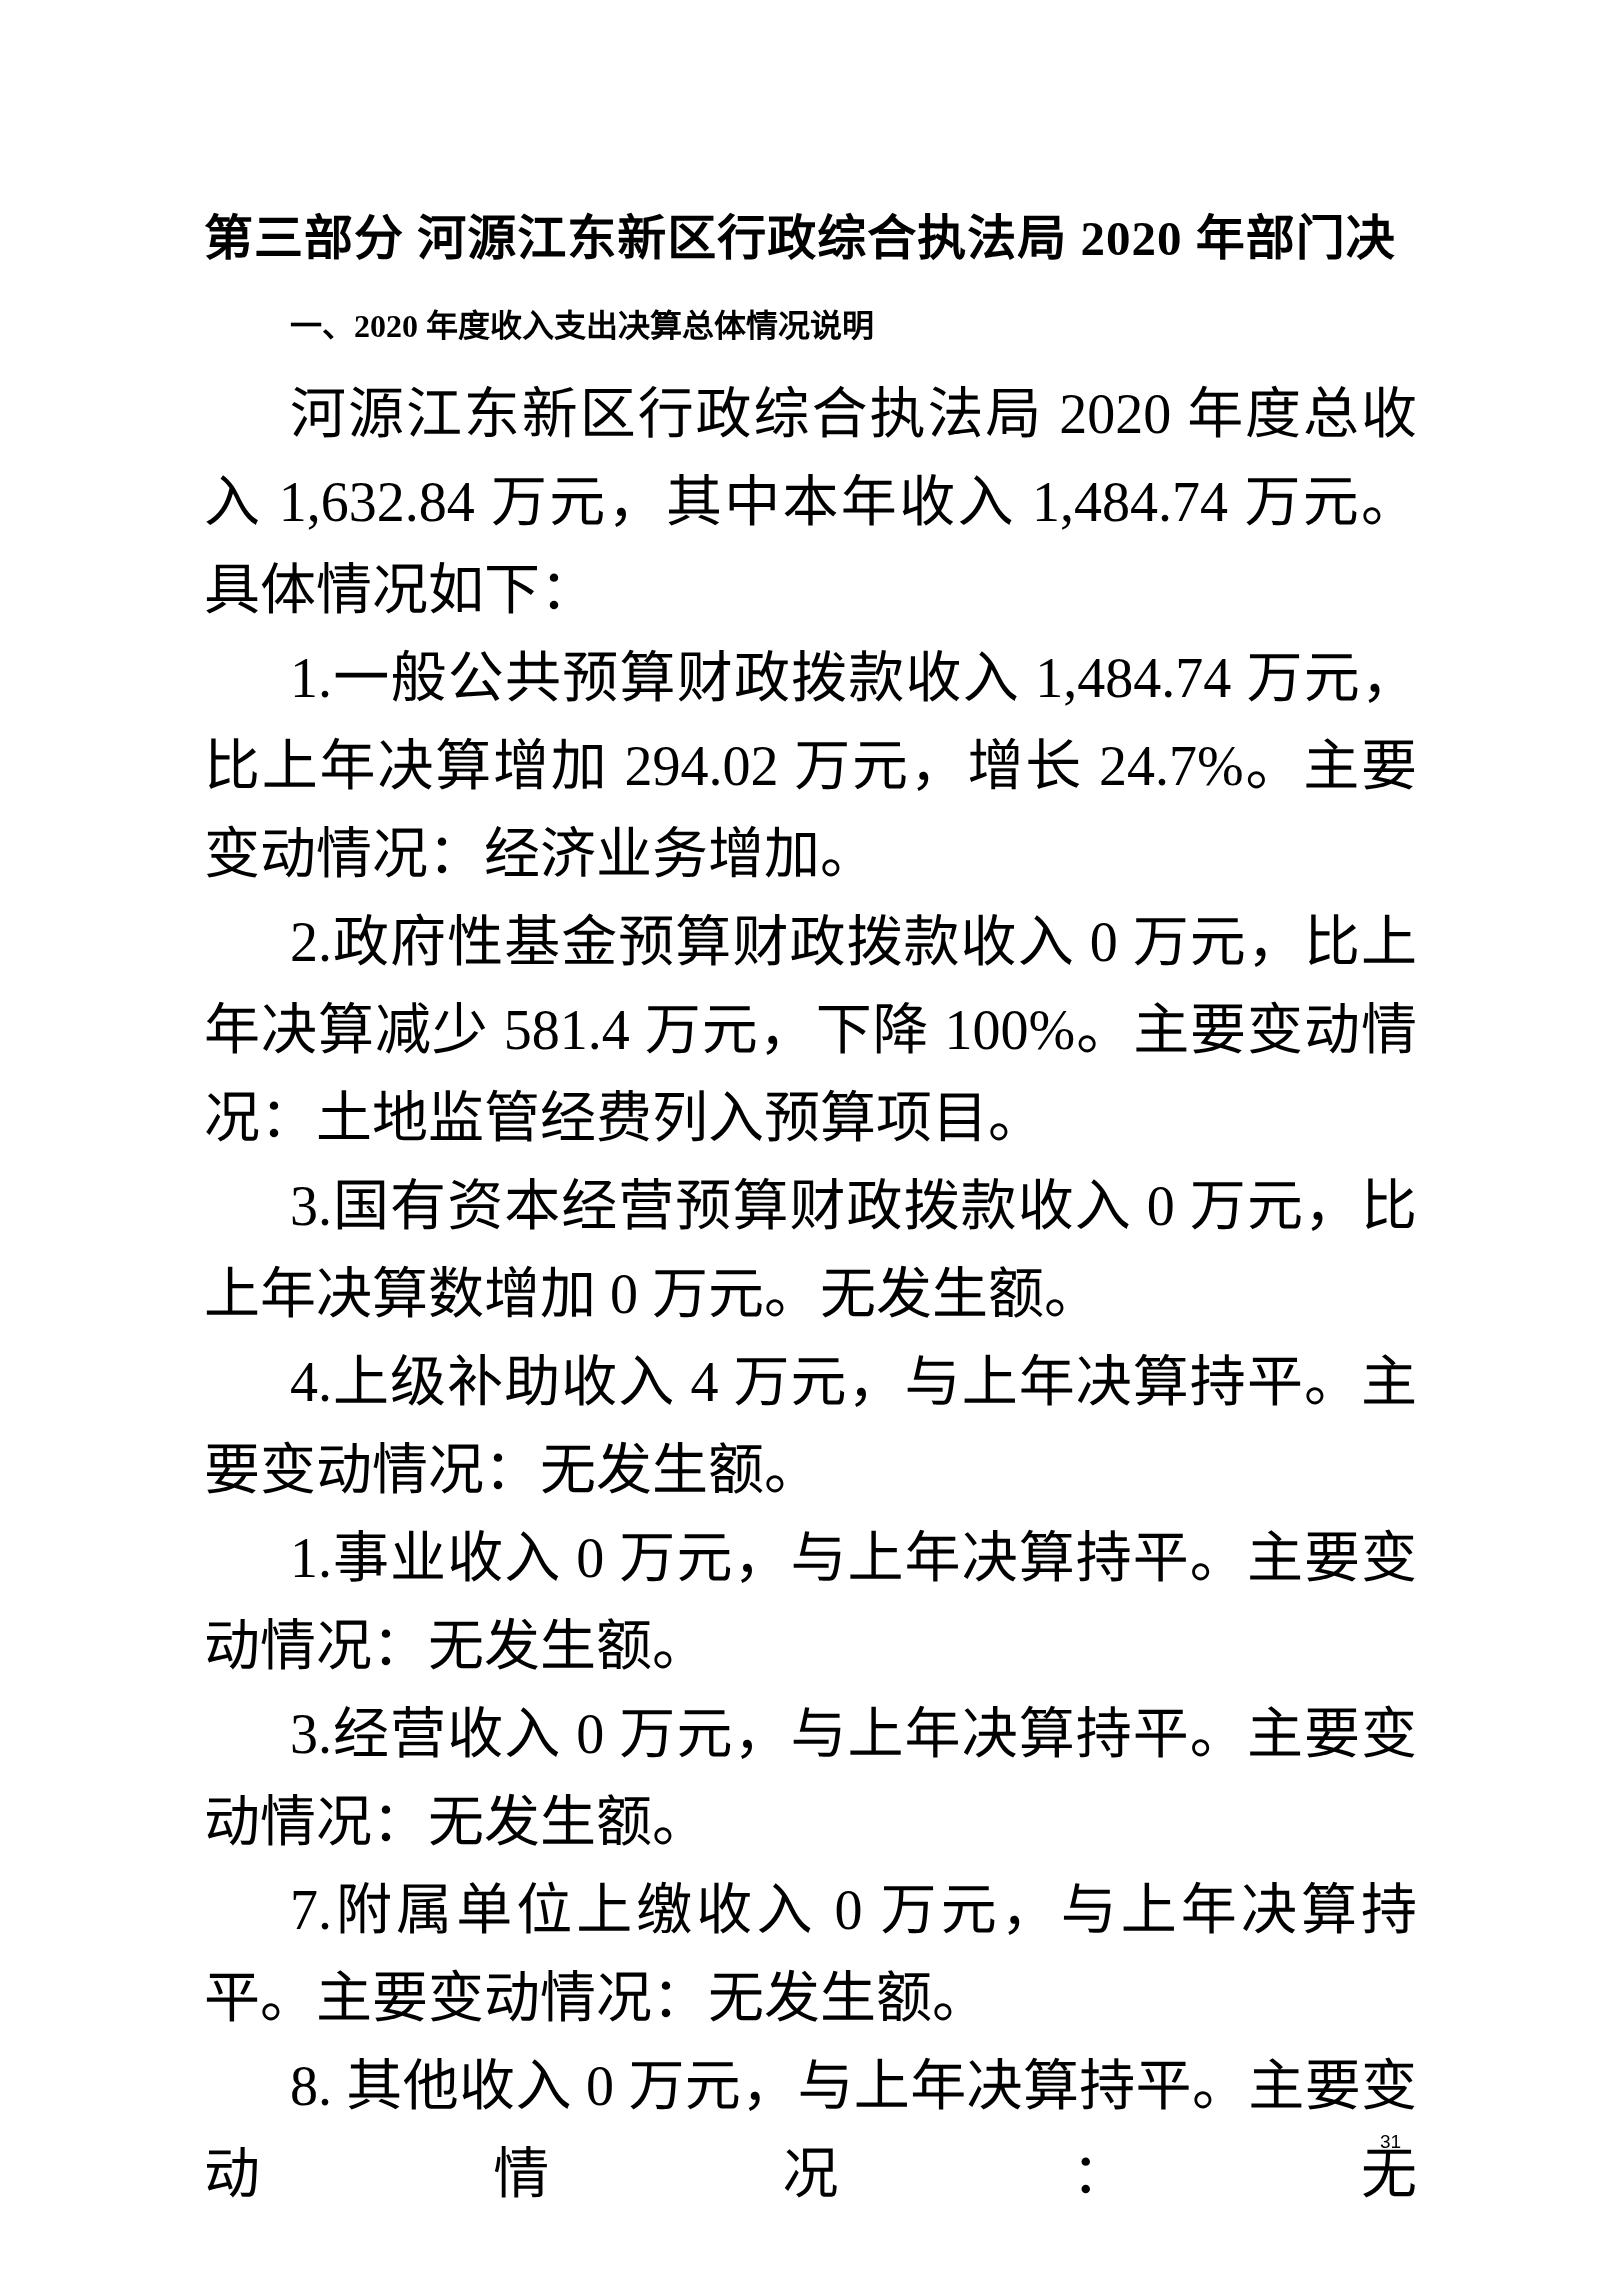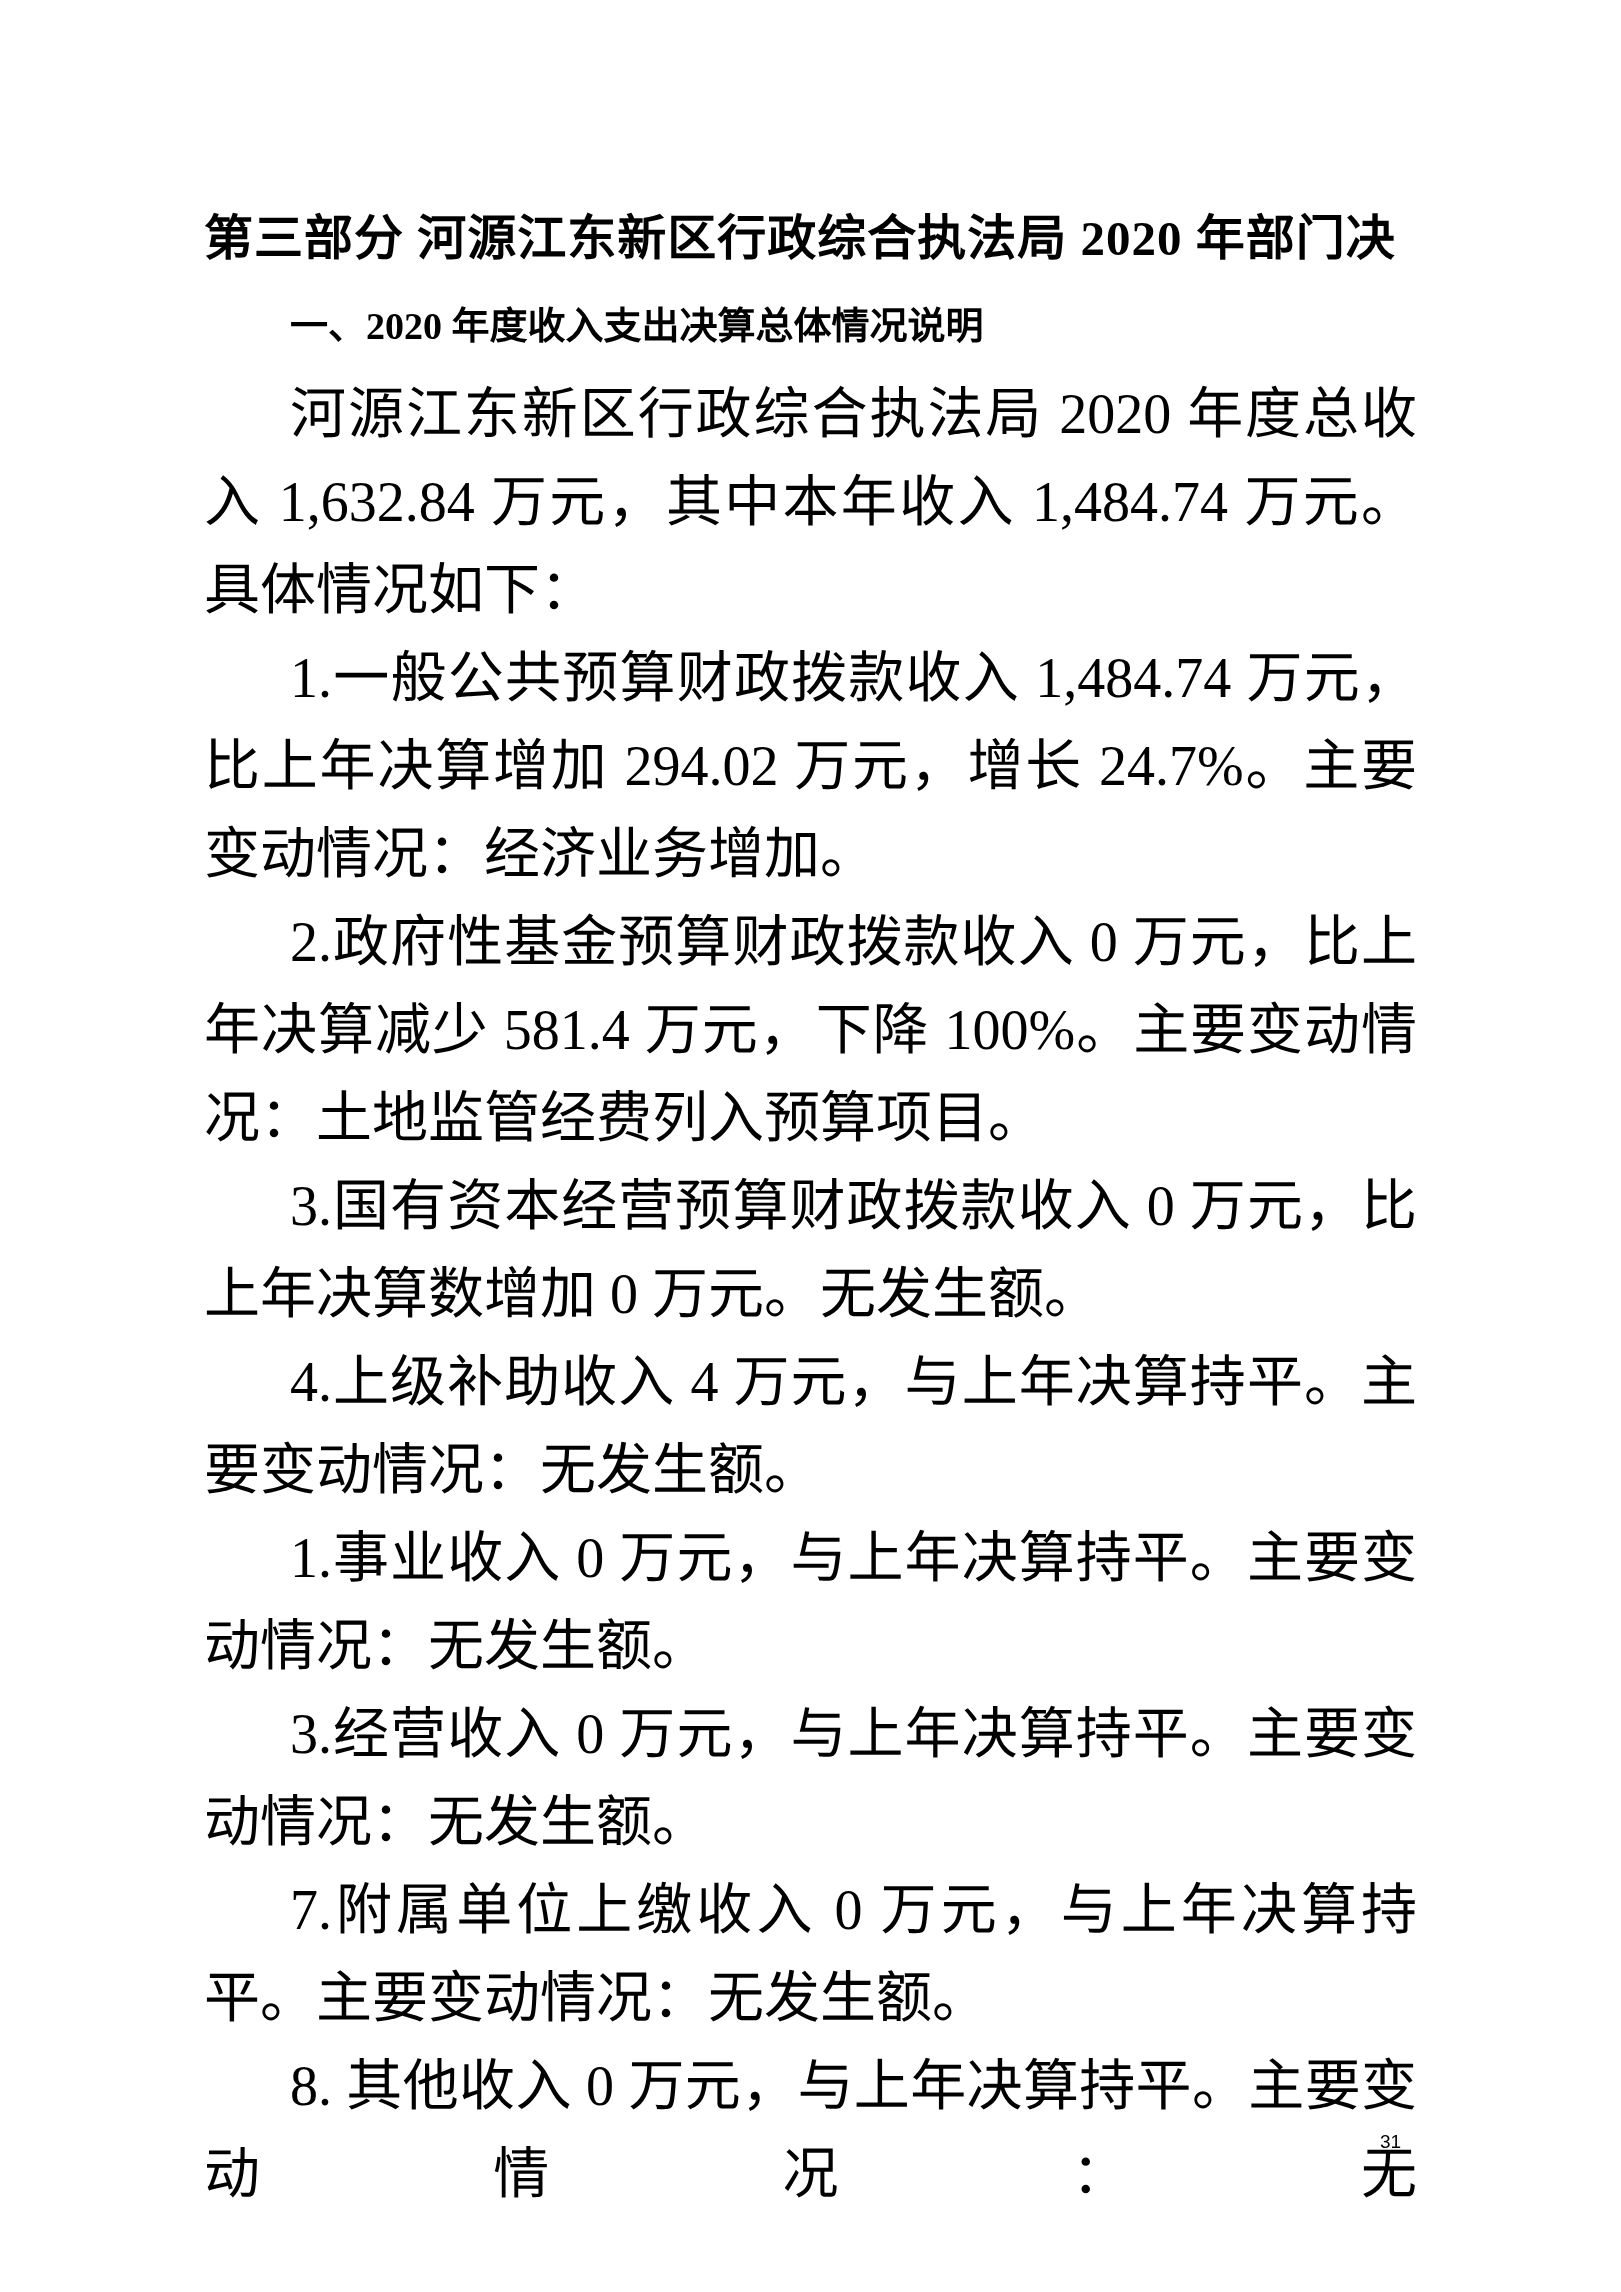--- a/index.html
+++ b/index.html
@@ -20,21 +20,21 @@
   .content {
     padding: 196px 204px 0 204px;
   }
   .doc-title {
     font-size: 49px;
     font-weight: bold;
     line-height: 86px;
     letter-spacing: 1px;
   }
   .h1, .h2 {
-    font-size: 38px;
+    font-size: 32px;
     font-weight: bold;
     line-height: 88px;
     margin: 0;
     text-indent: 86px;
     white-space: nowrap;
   }
   p.body-par {
     font-size: 56px;
     line-height: 88px;
     margin: 0;

